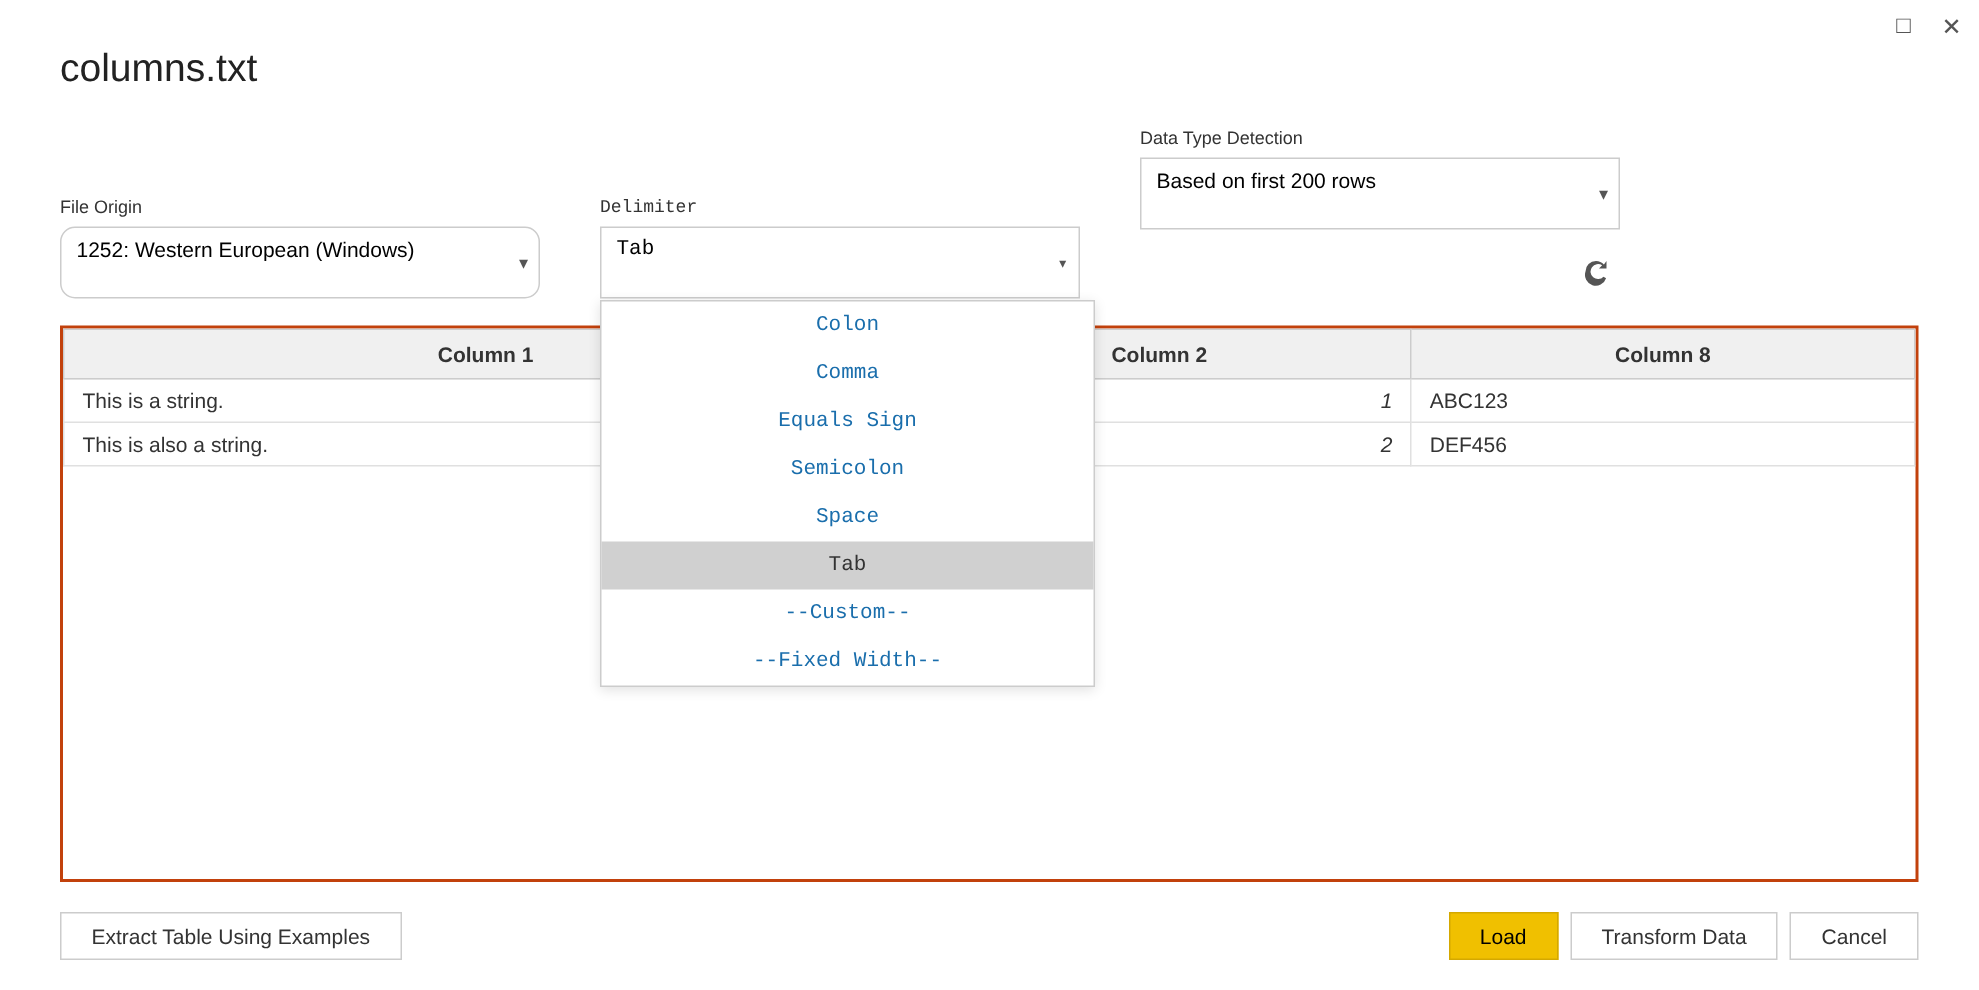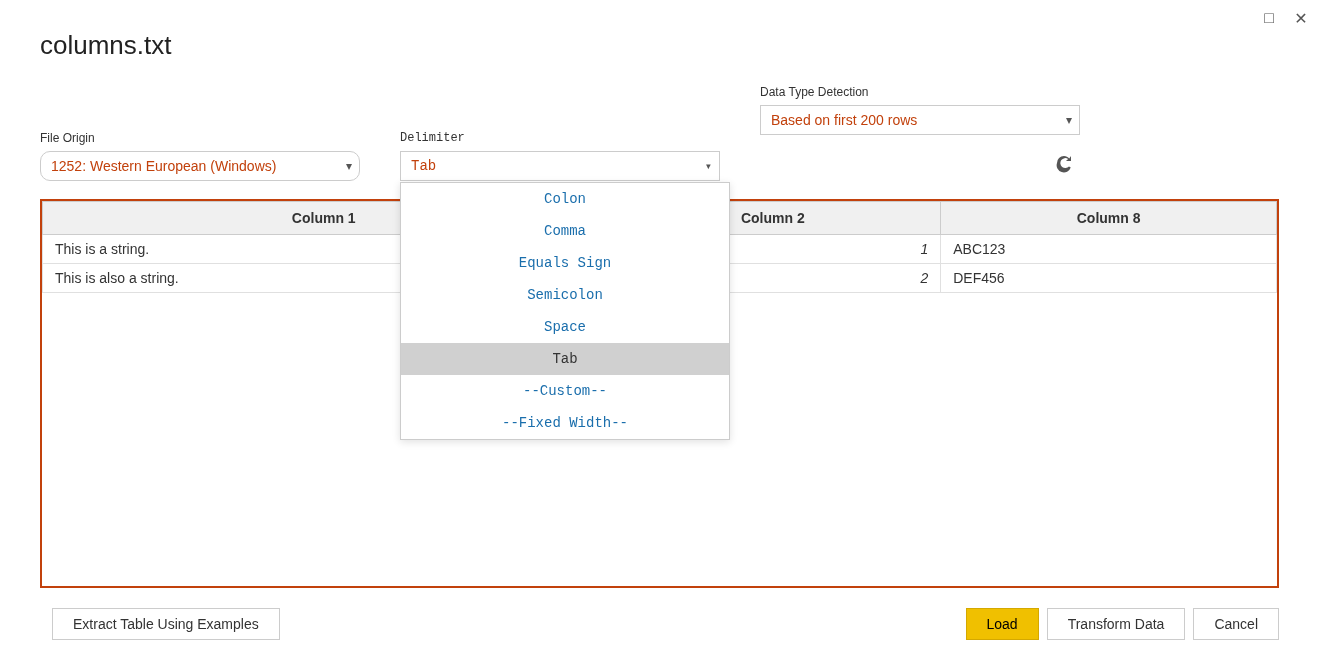--- a/index.html
+++ b/index.html
@@ -69,23 +69,23 @@
 
     .select-wrapper {
       position: relative;
       display: inline-flex;
       align-items: center;
     }
 
     .select-box {
       border: 1px solid #ccc;
       background: #fff;
-      padding: 6px 30px 6px 10px;
-      font-size: 14px;
-      color: #c2410c;
+      padding: 6px 30px 24px 10px;
+      font-size: 14px;
+      color: #000000;
       cursor: pointer;
       appearance: none;
       -webkit-appearance: none;
       outline: none;
     }
 
     .select-box.file-origin {
       width: 320px;
       border-radius: 10px;
     }
@@ -169,21 +169,20 @@
       text-align: right;
       font-style: italic;
       color: #333;
     }
 
     
     .footer {
       display: flex;
       justify-content: space-between;
       align-items: flex-end;
-      margin-left: 12px;
     }
 
     .footer-left {
       display: flex;
       gap: 12px;
     }
 
     .footer-right {
       display: flex;
       gap: 8px;

